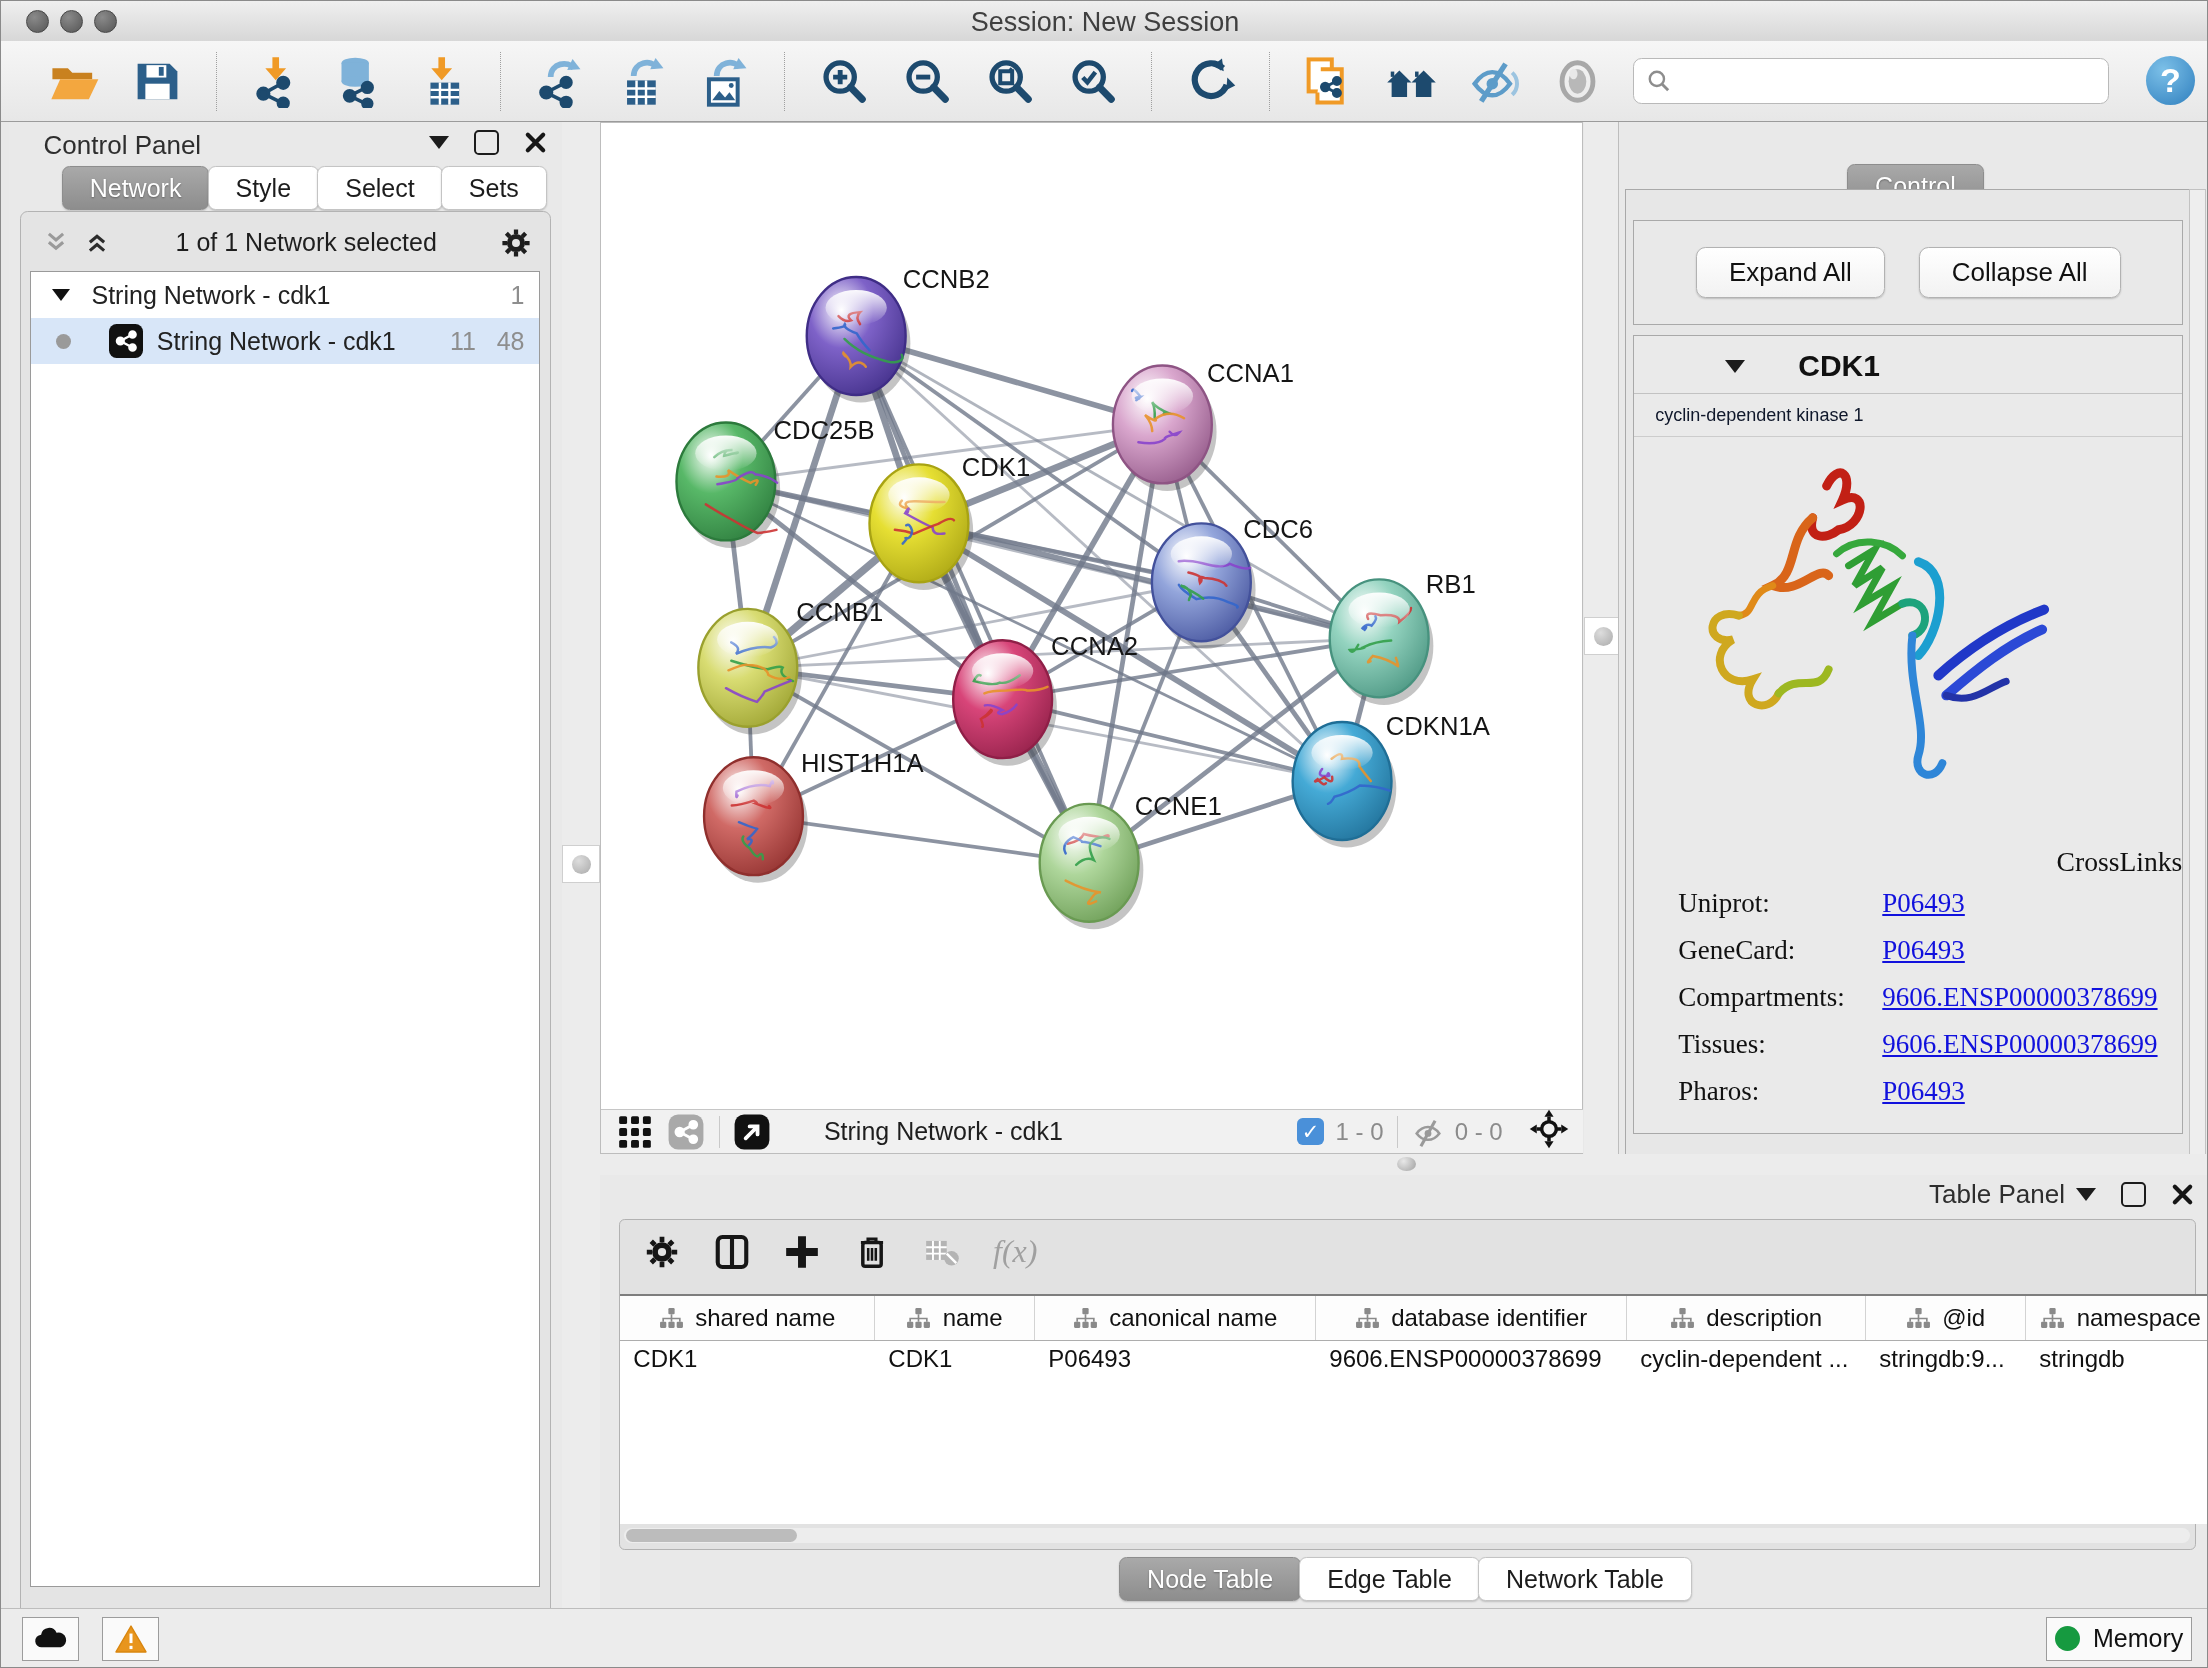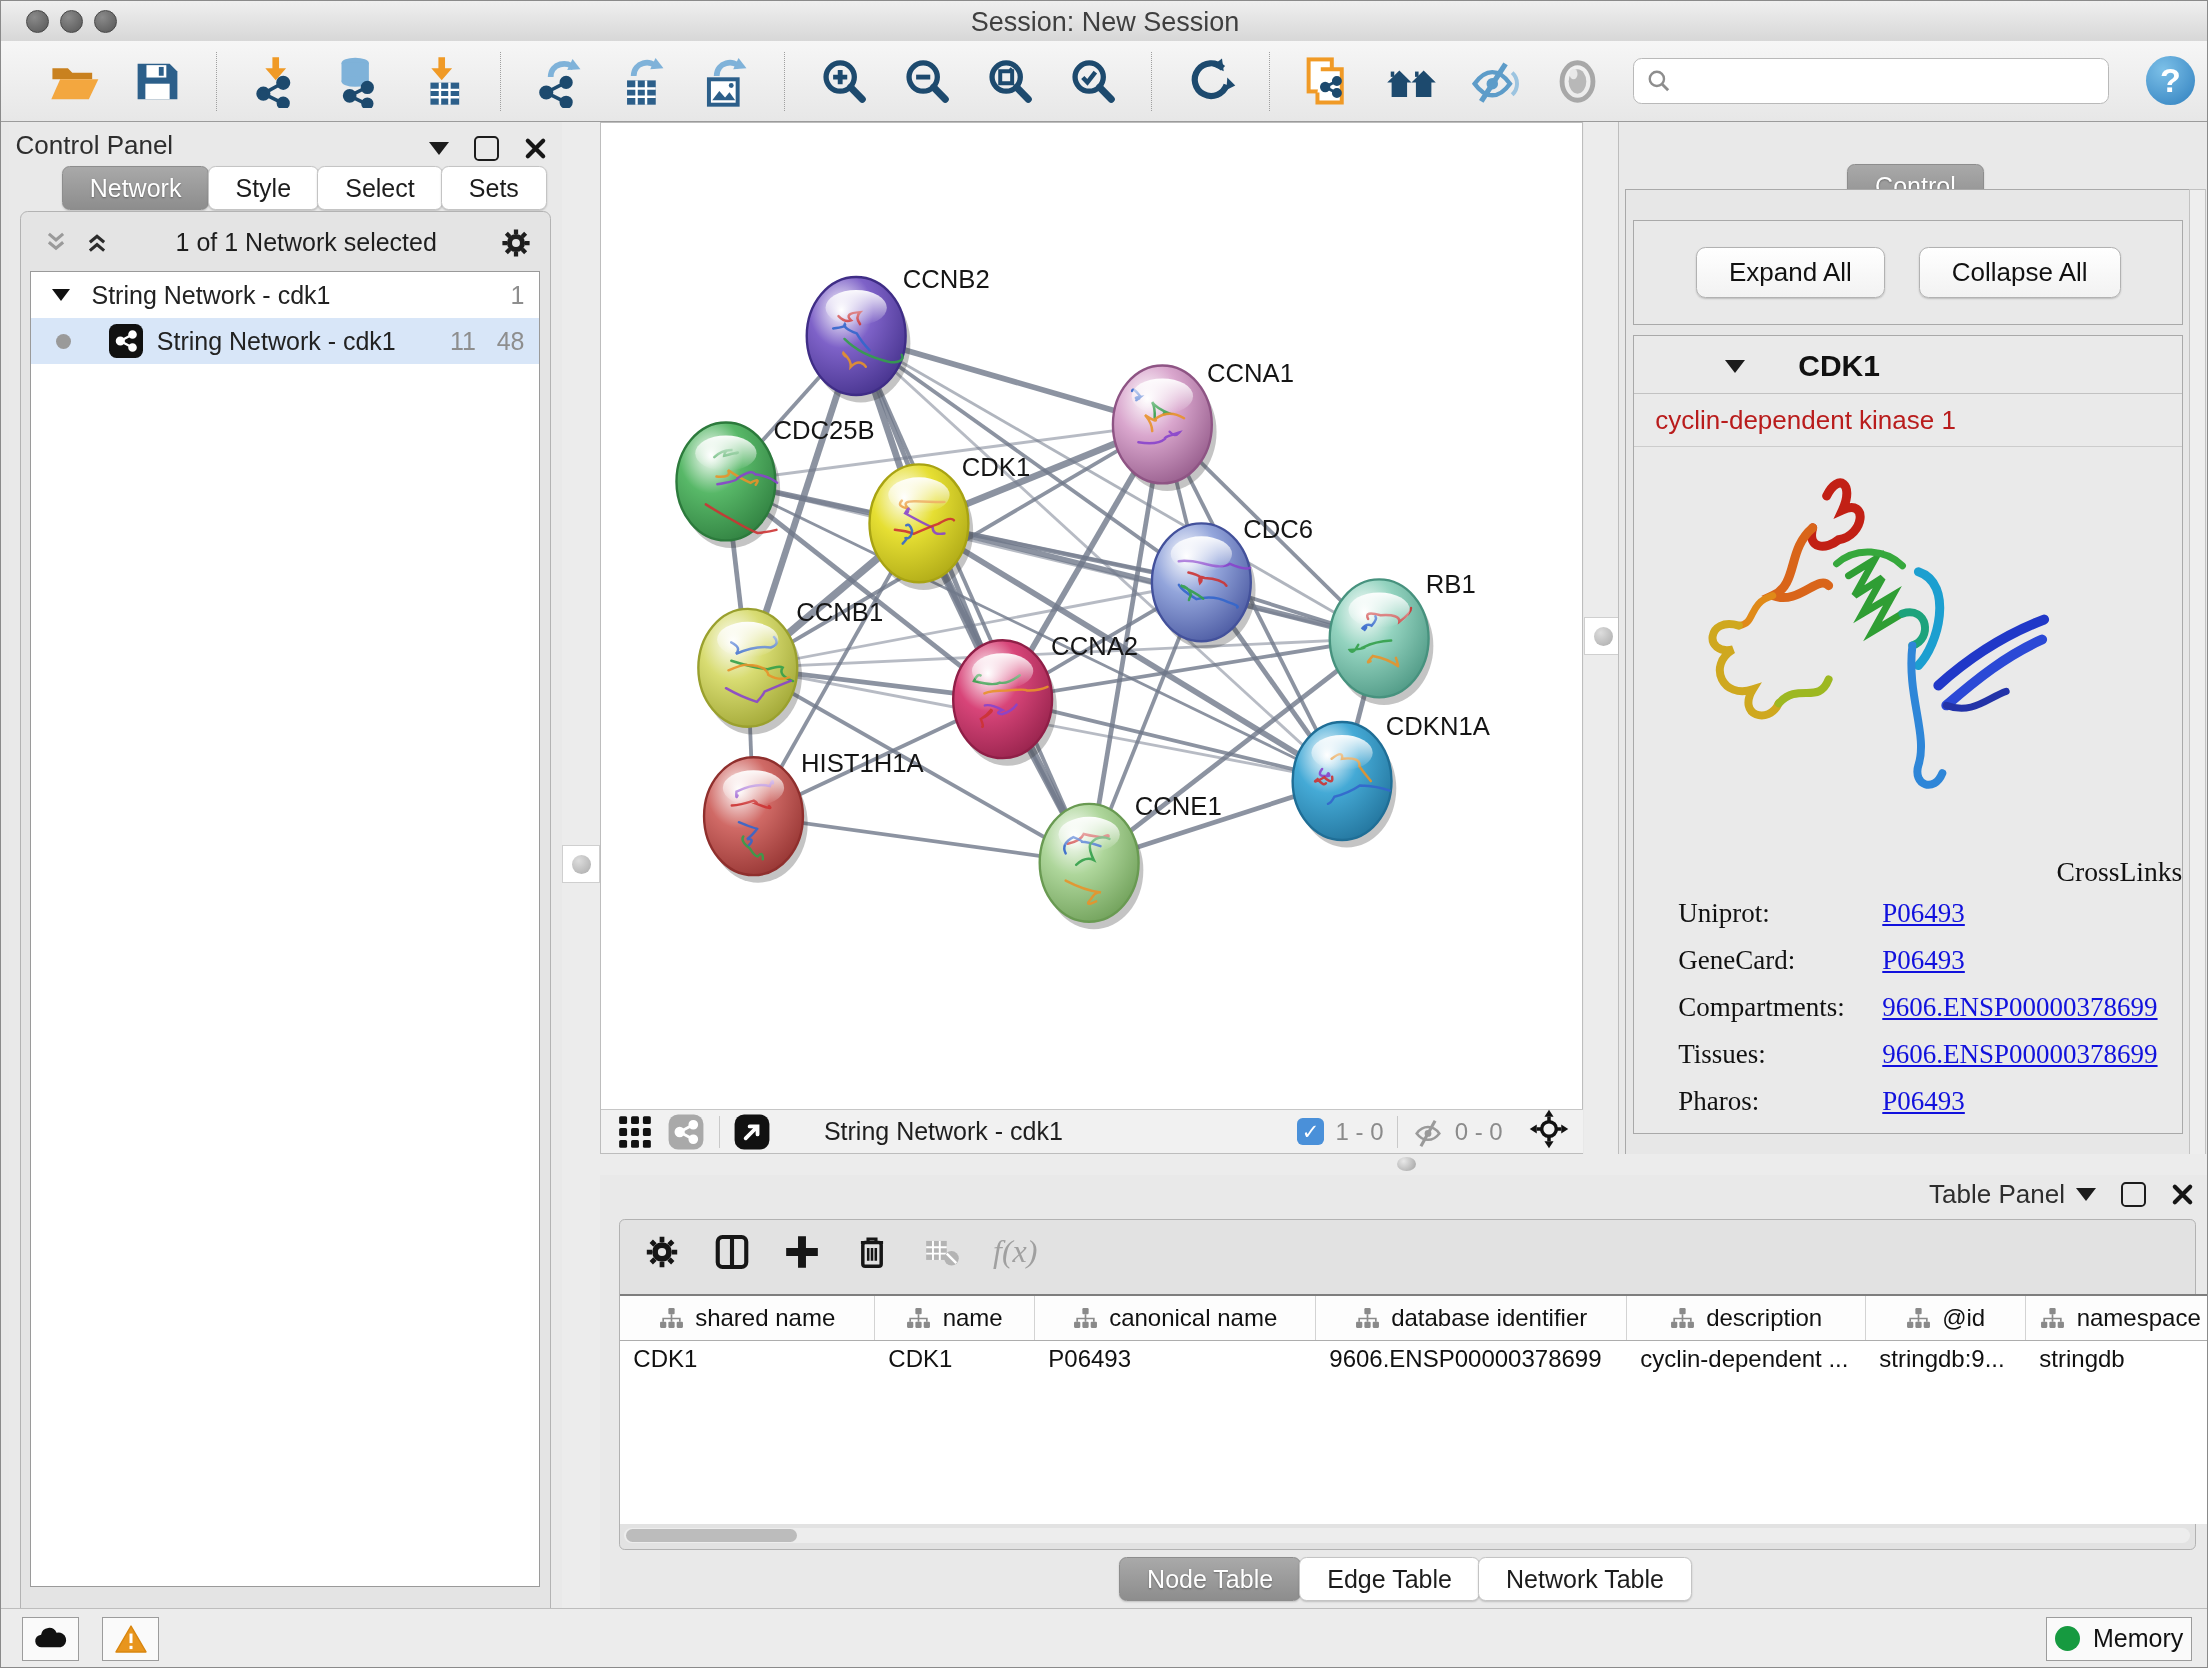--- a/index.html
+++ b/index.html
@@ -27,21 +27,21 @@
   .pctrl{display:flex;align-items:center;gap:25px;}
   .tri{width:0;height:0;border-left:10.5px solid transparent;border-right:10.5px solid transparent;border-top:13.3px solid #1c1c1c;}
   .flt{width:21px;height:21px;border:2.9px solid #1c1c1c;border-radius:4.8px;}
   .tab{display:inline-block;padding:6.7px 27px;font-size:25px;background:#fff;border:1px solid #c4c4c4;
     border-radius:7.6px;margin-left:-1.9px;box-shadow:0 1px 1.9px rgba(0,0,0,.18);color:#1c1c1c;}
   .tab.sel{background:linear-gradient(#a9a9a9,#8d8d8d);color:#fff;border-color:#8d8d8d;
     text-shadow:0 1px 1.9px rgba(0,0,0,.35);}
   
   .control-panel{position:absolute;left:7.6px;top:121px;width:554px;height:1487px;background:#e9e9e9;
     border-right:1.9px solid #9f9f9f;box-sizing:border-box;}
-  .cp-head{position:absolute;left:7px;right:15px;top:7.6px;display:flex;justify-content:space-between;align-items:flex-end;}
+  .cp-head{position:absolute;left:35px;right:15px;top:7.6px;display:flex;justify-content:space-between;align-items:flex-start;}
   .cp-tabs{position:absolute;left:55px;top:44px;}
   .cp-box{position:absolute;left:11.4px;top:89px;width:529px;height:1484px;background:#e4e4e4;
     border:1px solid #b3b3b3;border-radius:7.6px;}
   .cp-selrow{position:absolute;left:0;top:9.5px;width:100%;height:42px;display:flex;align-items:center;}
   .cp-selrow .status{flex:1;text-align:center;font-size:25px;color:#1e1e1e;}
   .cp-list{position:absolute;left:9.5px;top:59px;width:508px;height:1314px;background:#fff;border:1px solid #9a9a9a;}
   .row{display:flex;align-items:center;height:46px;font-size:25px;}
   .row .cnt{color:#8e8e8e;margin-left:auto;margin-right:15px;}
   .row.sel{background:#d8e6f8;}
   .sharebox{width:34px;height:34px;border-radius:7.6px;background:#111;display:inline-block;margin-right:13.3px;}
@@ -72,21 +72,21 @@
   .rp-outer{position:absolute;left:5.7px;top:67px;width:567px;height:997px;background:#e7e7e7;
     border:1px solid #a9a9a9;}
   .rp-btnbox{position:absolute;left:7.6px;top:30px;width:548px;height:103px;border:1px solid #a9a9a9;
     display:flex;align-items:center;justify-content:center;gap:34px;background:#e9e9e9;}
   .btn{font-size:26px;padding:8.6px 32px;background:linear-gradient(#ffffff,#f2f2f2);border:1px solid #b2b2b2;
     border-radius:9.5px;box-shadow:0 1px 1.9px rgba(0,0,0,.2);color:#111;}
   .rp-cdkbox{position:absolute;left:7.6px;top:145px;width:548px;height:797px;background:#eaeaea;
     border:1px solid #a9a9a9;}
   .cdk-head{display:flex;align-items:center;gap:53px;padding:13.3px 0 9.5px 61px;border-bottom:1px solid #c2c2c2;}
   .cdk-head .gene{font-size:30px;font-weight:bold;color:#111;}
-  .cdk-desc{font-size:26px;padding:11.4px 0 9.5px 21px;border-bottom:1px solid #cccccc;color:#b91c1c;}
+  .cdk-desc{font-size:18px;padding:11.4px 0 9.5px 21px;border-bottom:1px solid #cccccc;color:#0f172a;}
   .crosslinks{font-family:"Liberation Serif",serif;color:#111;}
   .crosslinks .clt{font-size:27.6px;font-weight:normal;margin:0 0 9.5px 27px;text-align:right;}
   .clrow{display:flex;font-size:27px;margin:0 0 16px 44px;}
   .clrow .cll{width:204px;}
   .clrow a{color:#1111dd;text-decoration:underline;}
   .rp-scroll{position:absolute;right:3.8px;top:67px;width:15px;height:997px;border:1px solid #c2c2c2;background:#eee;}
   .rp-hthumb{position:absolute;left:9.5px;top:947px;width:57px;height:13.3px;background:#c2c2c2;border-radius:6.7px;}
   
   .table-panel{position:absolute;left:599px;top:1174px;width:1609px;height:434px;background:#e9e9e9;}
   .tp-head{position:absolute;left:19px;right:15px;top:3.8px;display:flex;justify-content:flex-end;align-items:center;gap:11px;}

